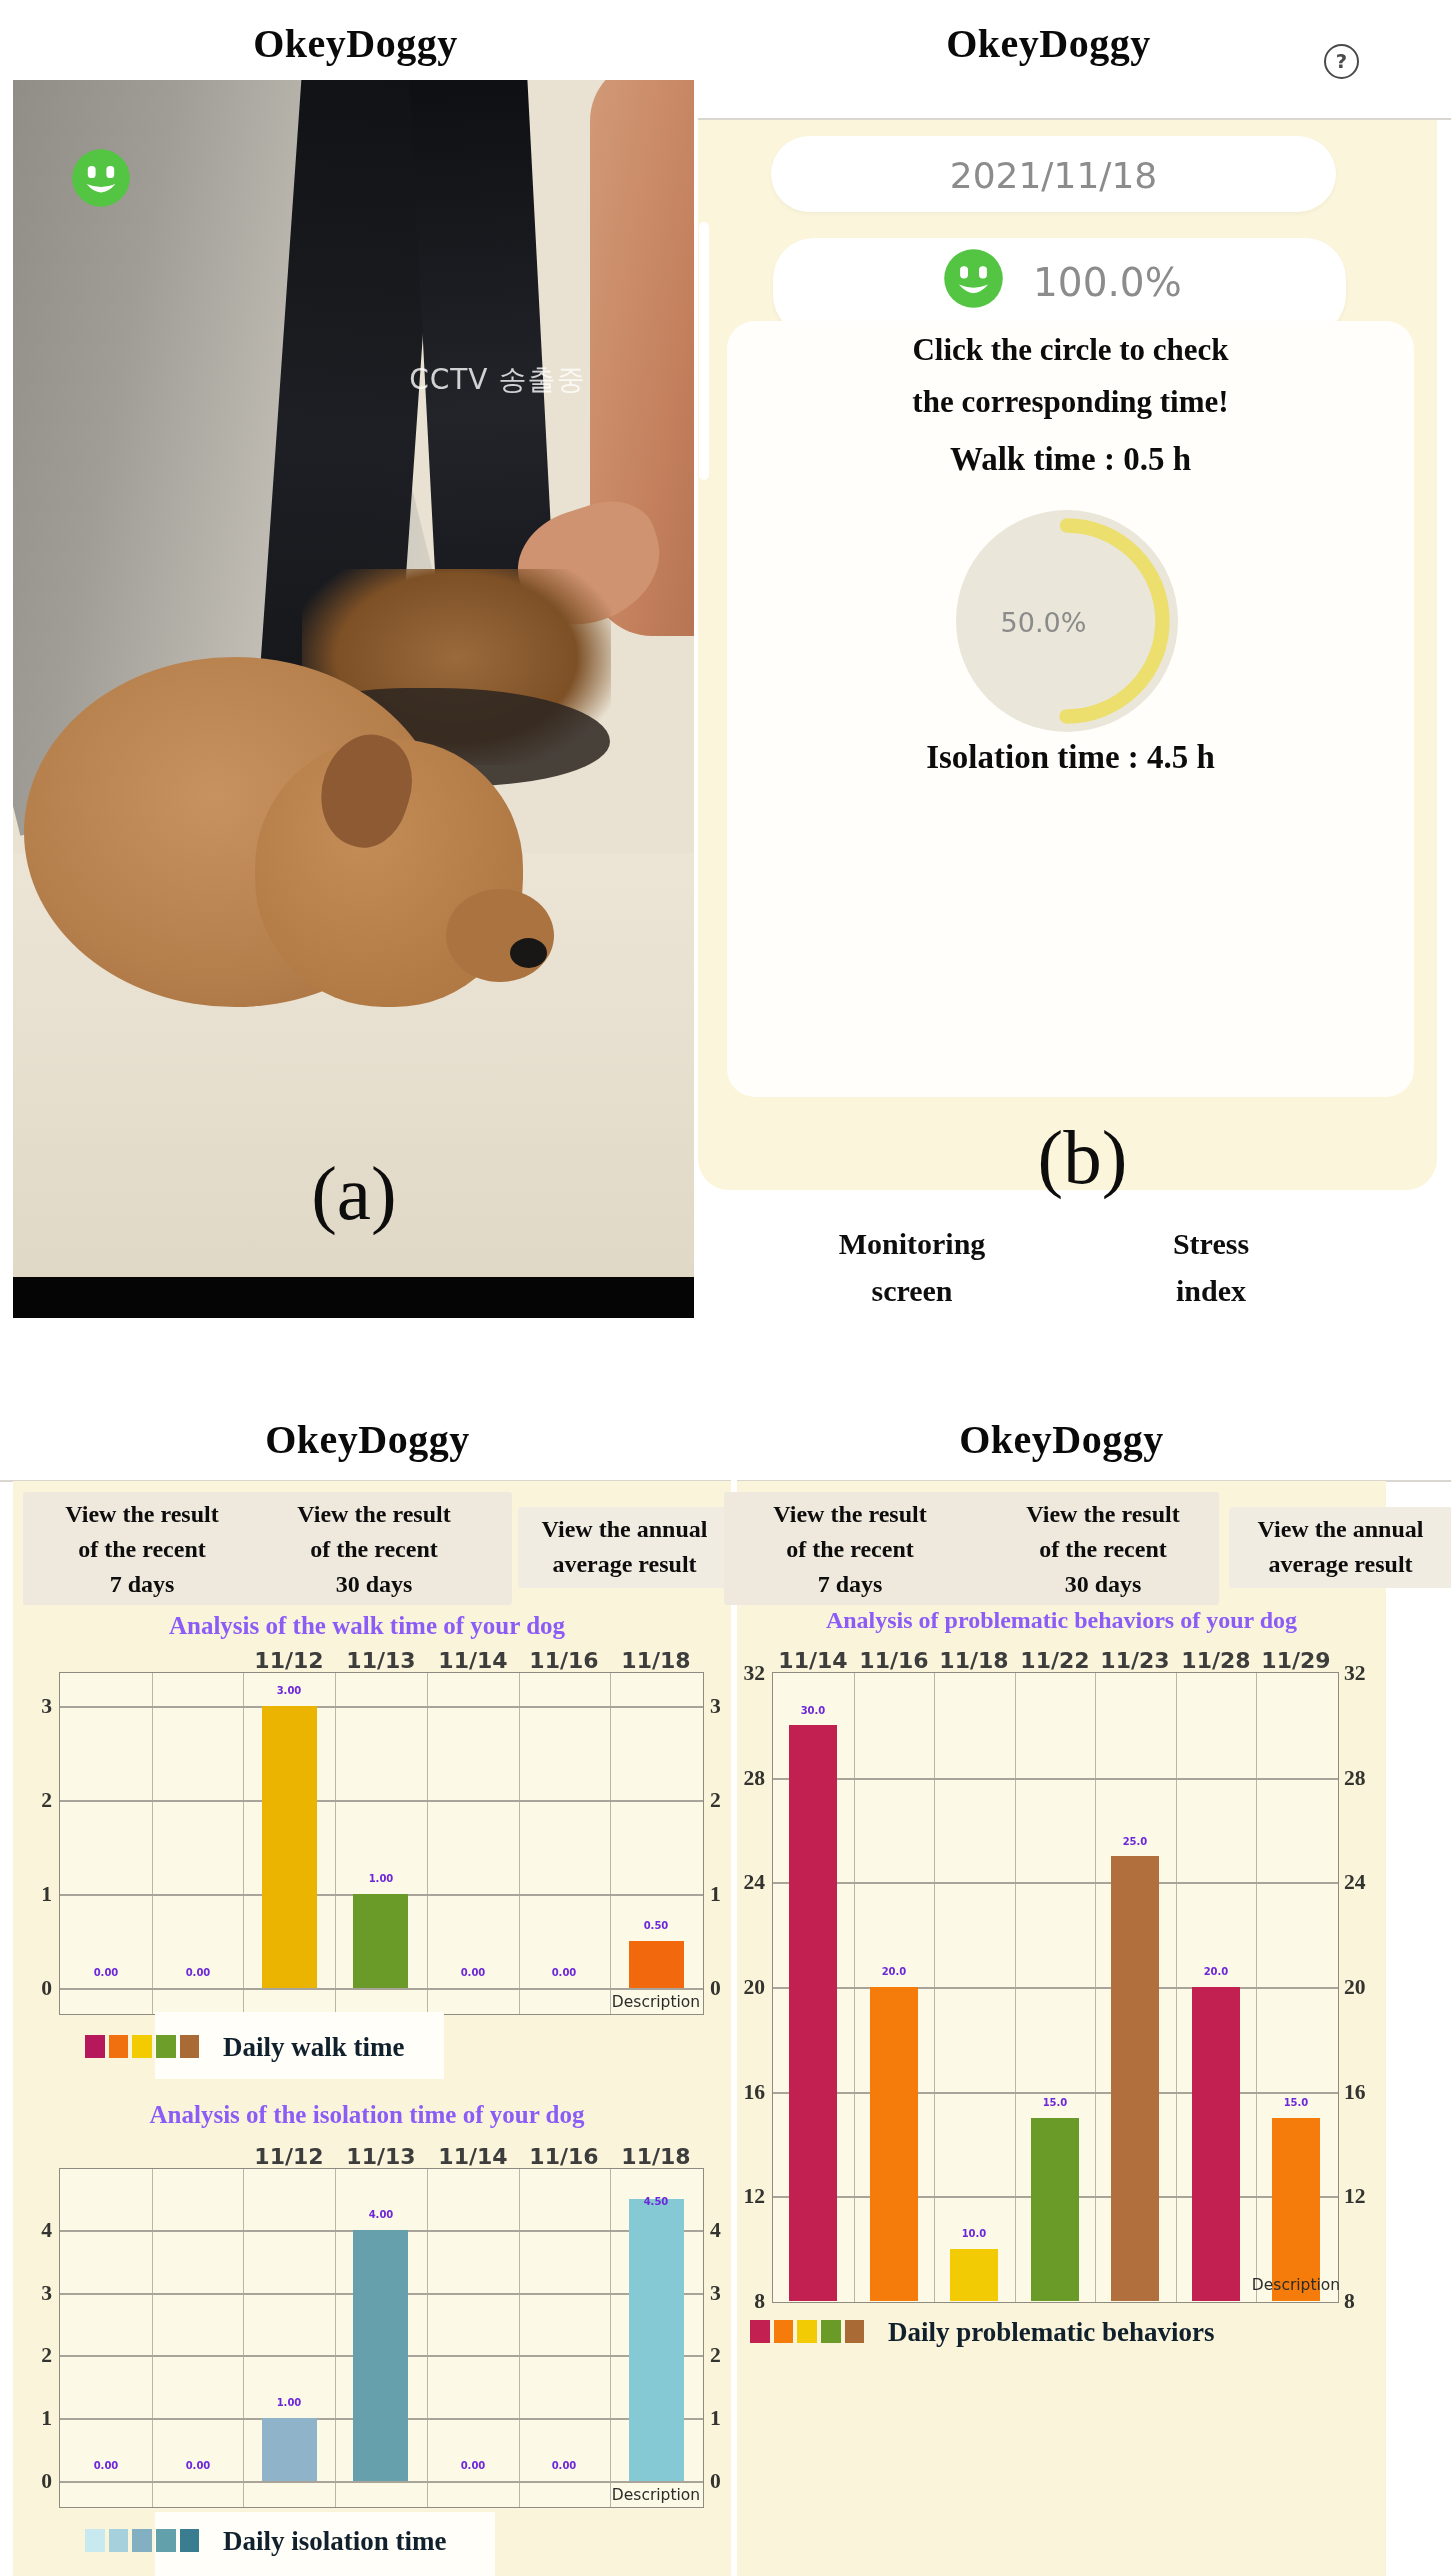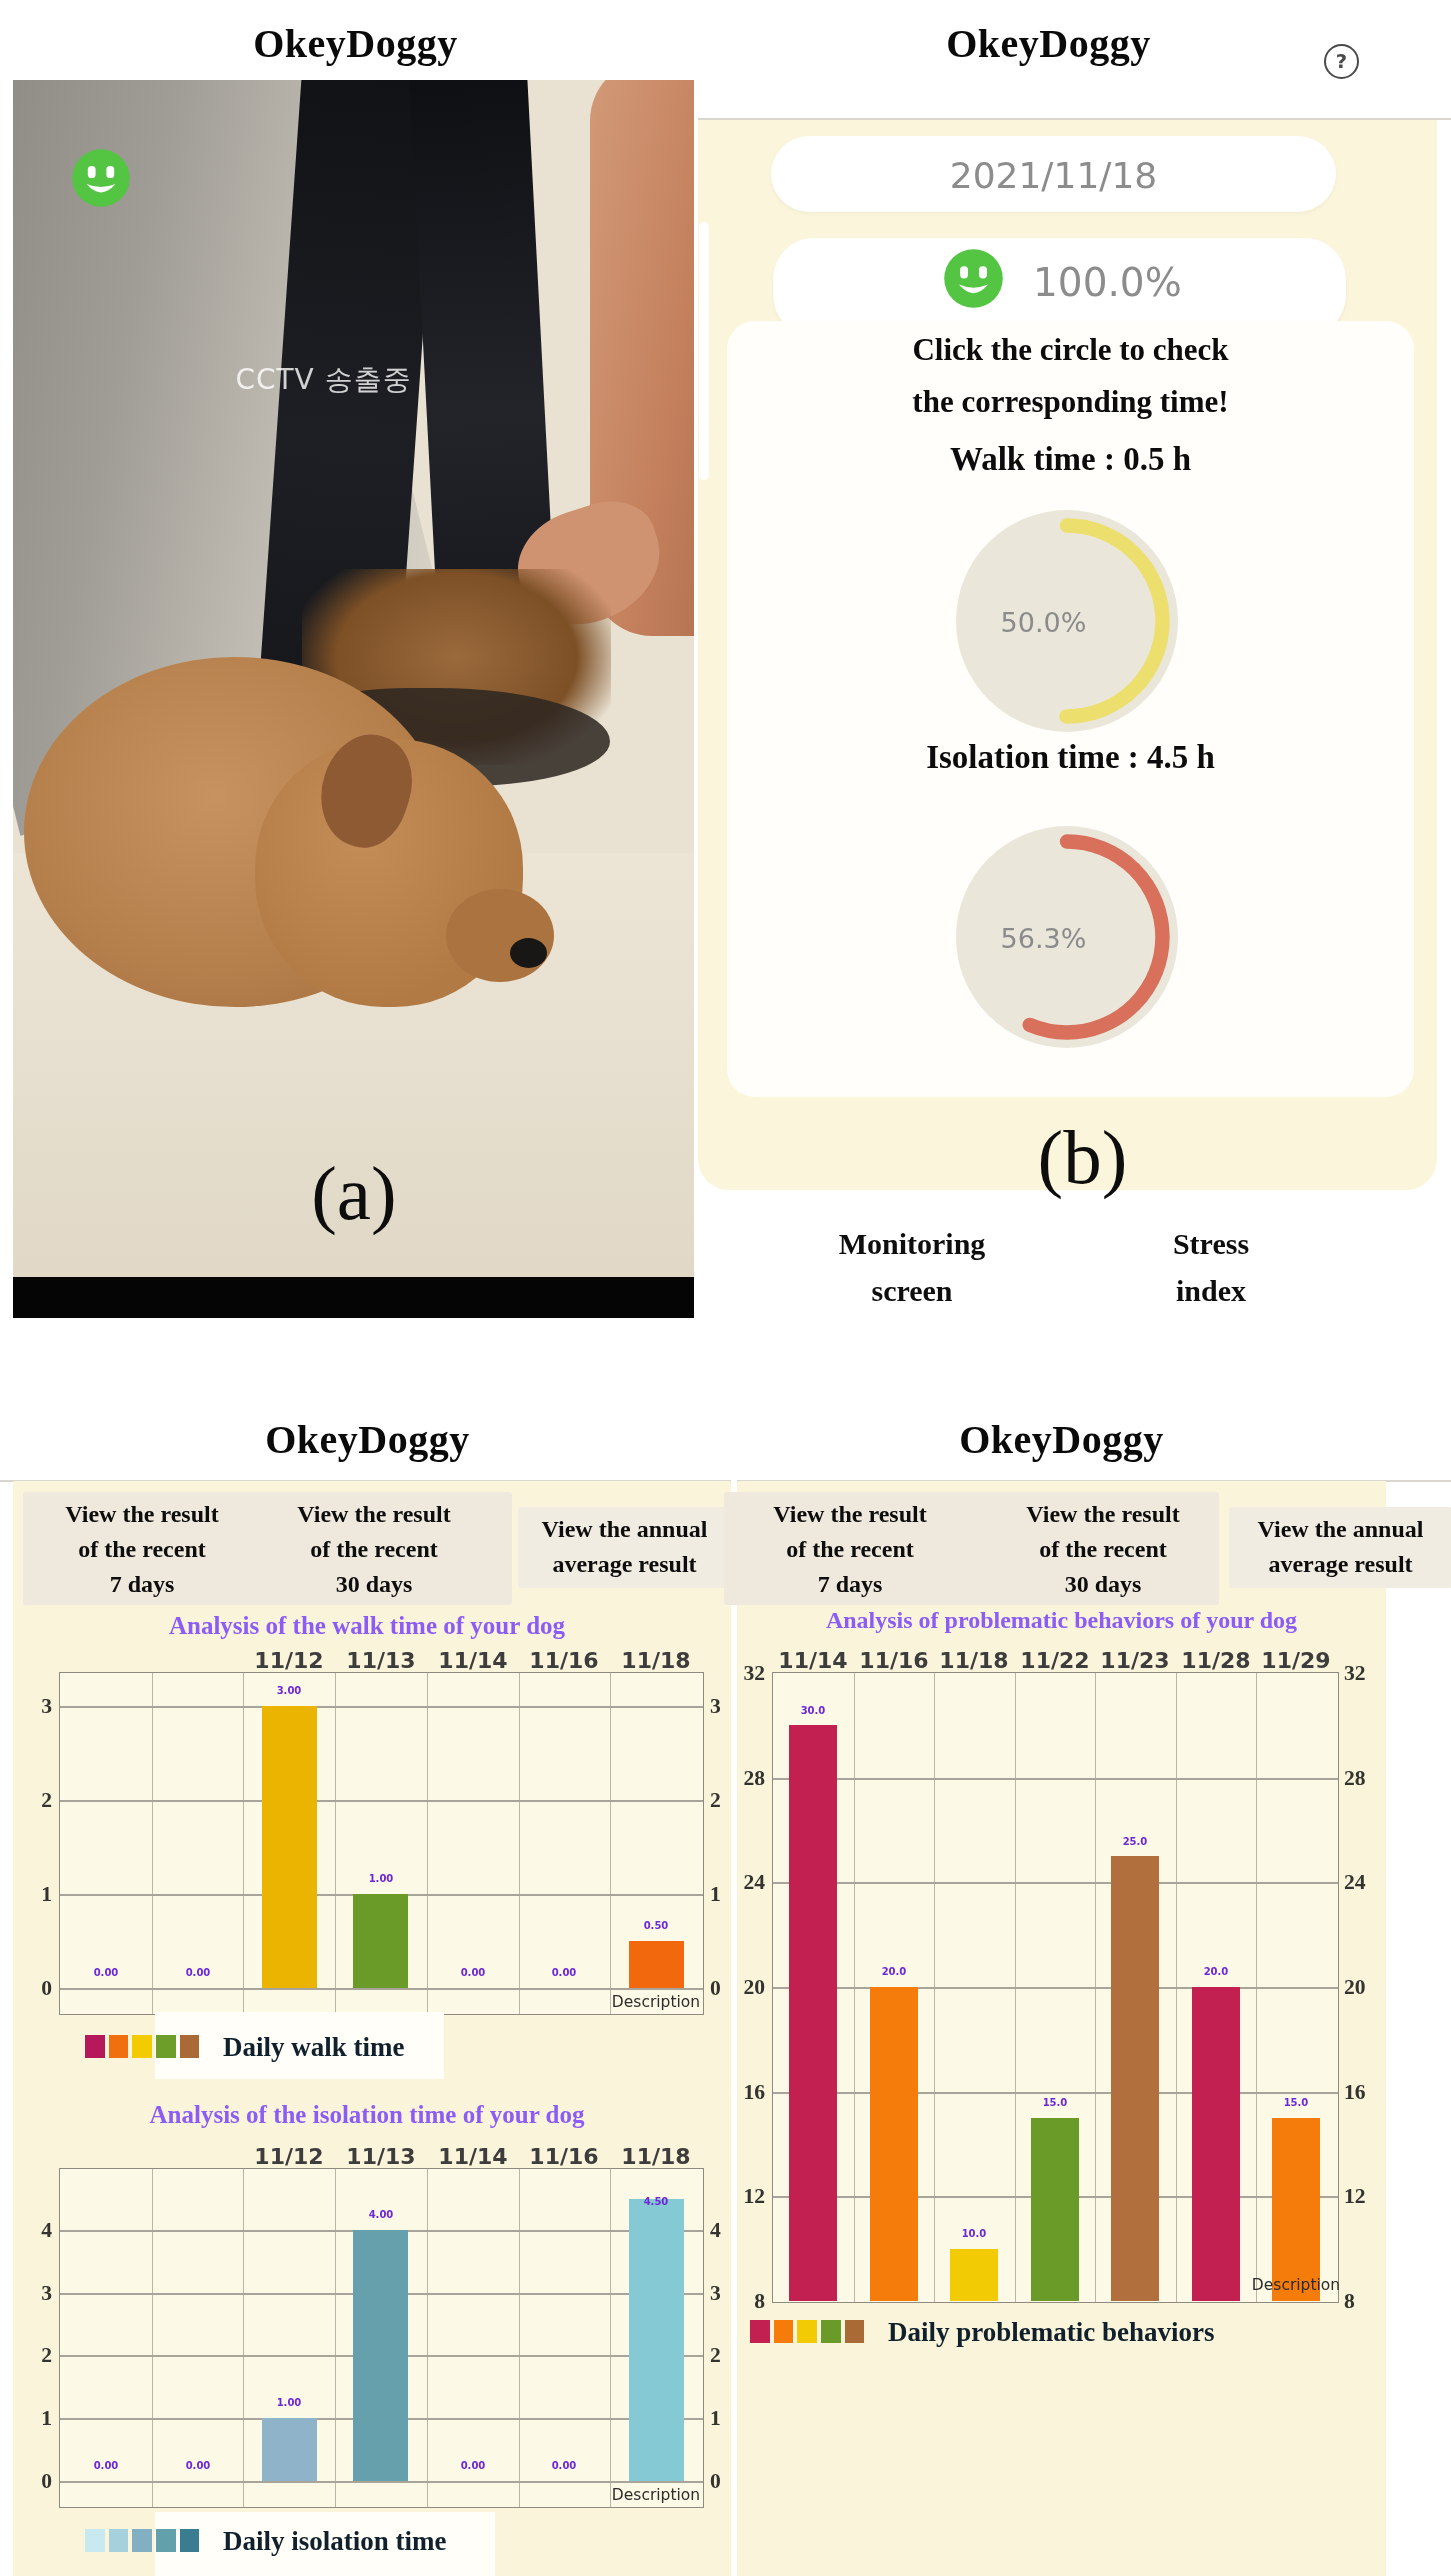--- a/index.html
+++ b/index.html
@@ -80,21 +80,21 @@
   <div class="abs ph-snout"></div>
   <div class="abs ph-nose"></div>
   <div class="abs" style="left:58px;top:68px;">
     <svg width="60" height="60" viewBox="0 0 100 100">
       <circle cx="50" cy="50" r="48" fill="#53C543"></circle>
       <rect x="28" y="30" width="13" height="20" rx="6" fill="#ffffff"></rect>
       <rect x="59" y="30" width="13" height="20" rx="6" fill="#ffffff"></rect>
       <path d="M26 60 Q50 88 74 60 Q50 70 26 60 Z" fill="#ffffff"></path>
     </svg>
   </div>
-  <div class="abs cctv" style="left:222px;top:281px;width:350px;text-align:left;">CCTV 송출중</div>
+  <div class="abs cctv" style="left:222px;top:281px;width:350px;text-align:right;">CCTV 송출중</div>
   <div class="abs fig-cap center" style="left:0;top:1069px;width:681px;">(a)</div>
   <div class="abs ph-blackbar"></div>
 </div>
 
 <div class="abs panel-b"></div>
 <div class="abs scrollstrip" style="left:699px;top:222px;"></div>
 
 <div class="abs pill" style="left:771px;top:136px;width:565px;height:76px;">
   <div class="abs pill-text sans center" style="left:0;top:18.5px;width:100%;">2021/11/18</div>
 </div>
@@ -119,27 +119,20 @@
   <div class="abs" style="left:229px;top:189px;width:222px;height:222px;">
     <svg width="222" height="222" viewBox="0 0 200 200">
       <circle cx="100" cy="100" r="100" fill="#EAE6DA"></circle>
       <circle class="donut-arc" cx="100" cy="100" r="86" fill="none" stroke-width="13" stroke-linecap="round" transform="rotate(-90 100 100)" stroke="#ECDF6E" stroke-dasharray="270.1769682087222 540.3539364174444"></circle>
     </svg>
     <div class="abs donut-pct sans" style="left:0;top:97px;width:175px;text-align:center;">50.0%</div>
   </div>
 
   <div class="abs instr center" style="left:0;top:418px;width:100%;font-size:33px;">Isolation time : 4.5 h</div>
 
-  <div class="abs" style="left:229px;top:505px;width:222px;height:222px;">
-    <svg width="222" height="222" viewBox="0 0 200 200">
-      <circle cx="100" cy="100" r="100" fill="#EAE6DA"></circle>
-      <circle class="donut-arc" cx="100" cy="100" r="86" fill="none" stroke-width="13" stroke-linecap="round" transform="rotate(-90 100 100)" stroke="#D9705C" stroke-dasharray="304.21926620302116 540.3539364174444"></circle>
-    </svg>
-    <div class="abs donut-pct sans" style="left:0;top:97px;width:175px;text-align:center;">56.3%</div>
-  </div>
 </div>
 
 <div class="abs fig-cap center" style="left:902px;top:1113px;width:361px;">(b)</div>
 
 <div class="abs footnote center" style="left:783px;top:1220px;width:258px;">
   <div>Monitoring</div>
   <div>screen</div>
 </div>
 <div class="abs footnote center" style="left:1082px;top:1220px;width:258px;">
   <div>Stress</div>

